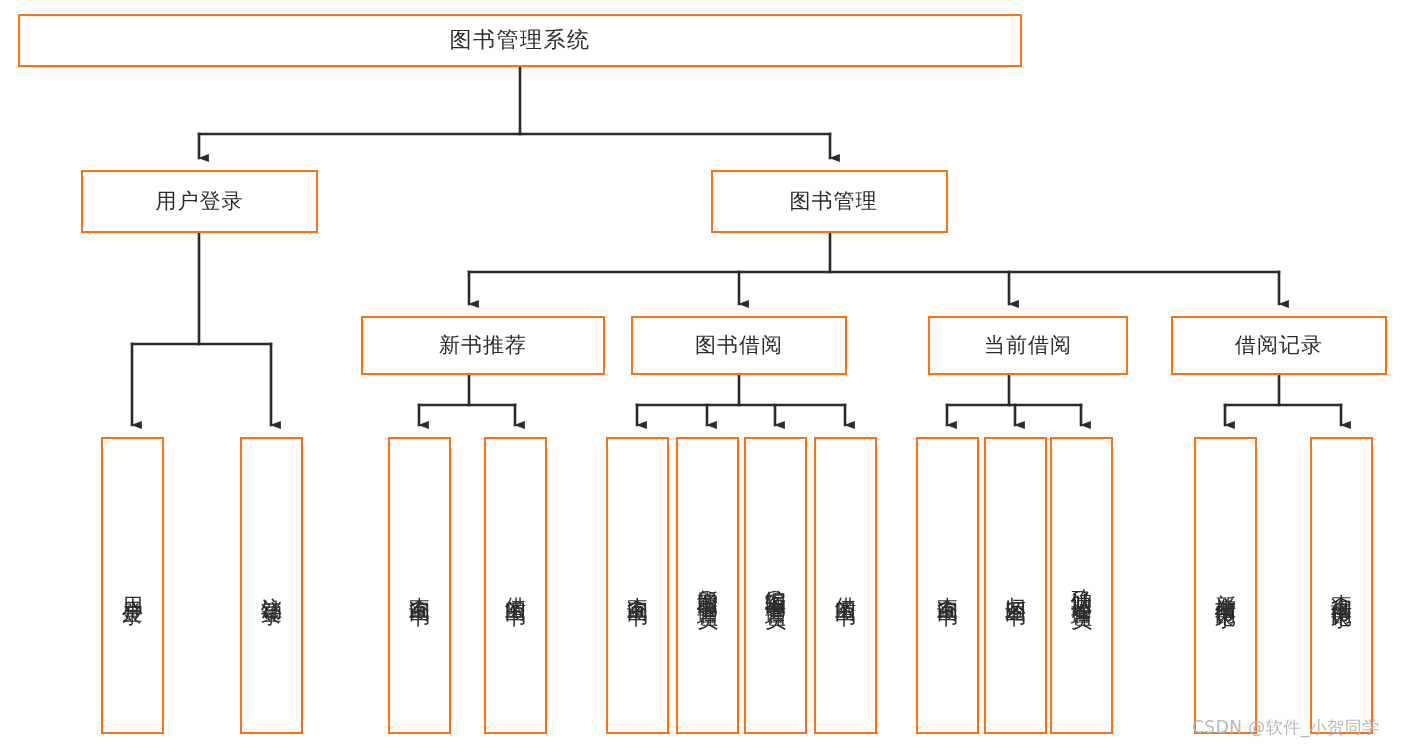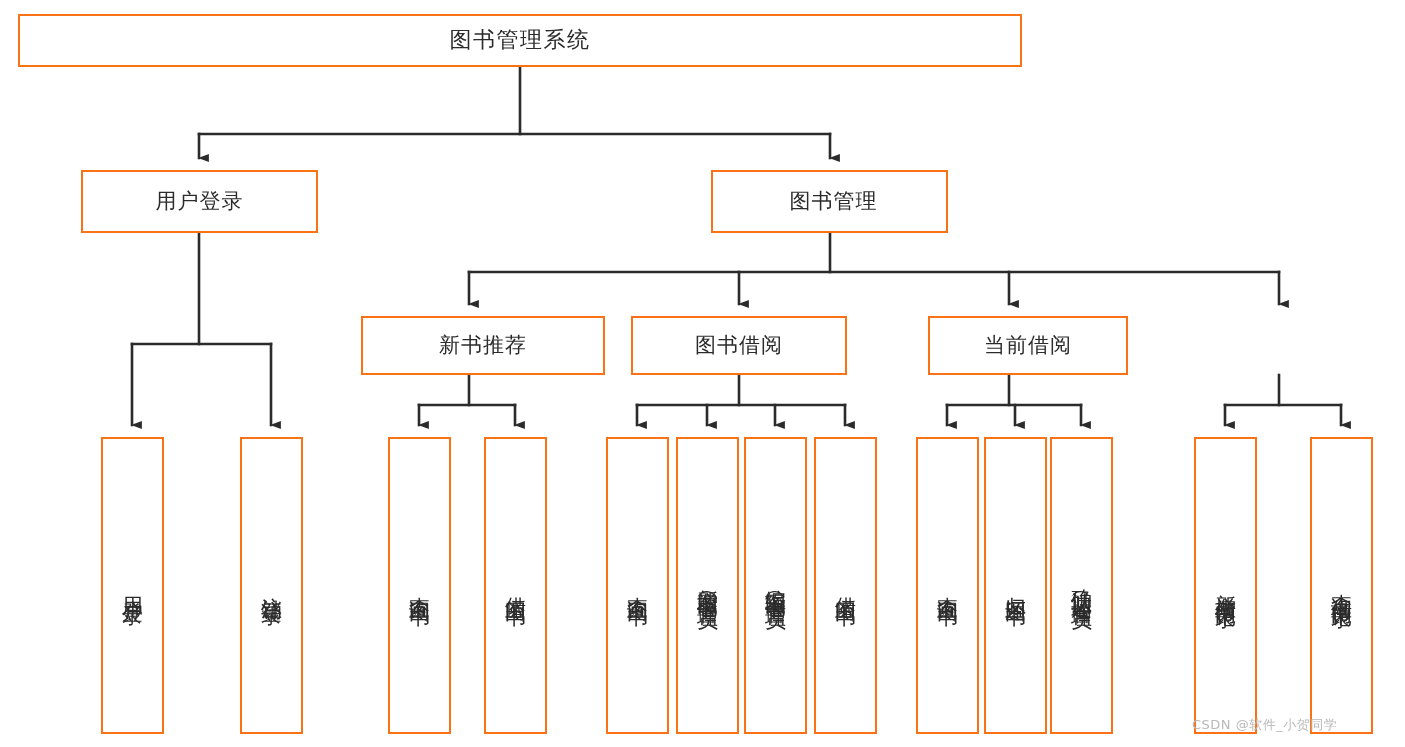--- a/index.html
+++ b/index.html
@@ -57,21 +57,21 @@
     justify-content: center;
     white-space: nowrap;
   }
   .node.vert .vtext {
     writing-mode: vertical-rl;
     text-orientation: upright;
     display: block;
   }
   .watermark {
     position: absolute;
-    font-size: 13px;
+    font-size: 17px;
     color: #b9b9b9;
     letter-spacing: 0.5px;
     white-space: nowrap;
     font-family: "DejaVu Sans", "Liberation Sans", sans-serif;
   }
 </style>
 </head>
 <body>
 
 <div id="canvas">
@@ -139,20 +139,23 @@
 
   <div class="node horiz" style="left:361px; top:316px; width:244px; height:59px;">
     <span>新书推荐</span>
   </div>
   <div class="node horiz" style="left:631px; top:316px; width:216px; height:59px;">
     <span>图书借阅</span>
   </div>
   <div class="node horiz" style="left:901px; top:316px; width:200px; height:59px;margin-left:27px;">
     <span>当前借阅</span>
   </div>
+  <div class="node horiz" style="left:1171px; top:316px; width:216px; height:59px;">
+    <span>借阅记录</span>
+  </div>
 
   <div class="node vert" style="left:101px; top:437px; width:63px; height:297px;">
     <span class="vtext">用户登录</span>
   </div>
   <div class="node vert" style="left:240px; top:437px; width:63px; height:297px;">
     <span class="vtext">注销登录</span>
   </div>
 
   <div class="node vert" style="left:388px; top:437px; width:63px; height:297px;">
     <span class="vtext">查询图书</span>

